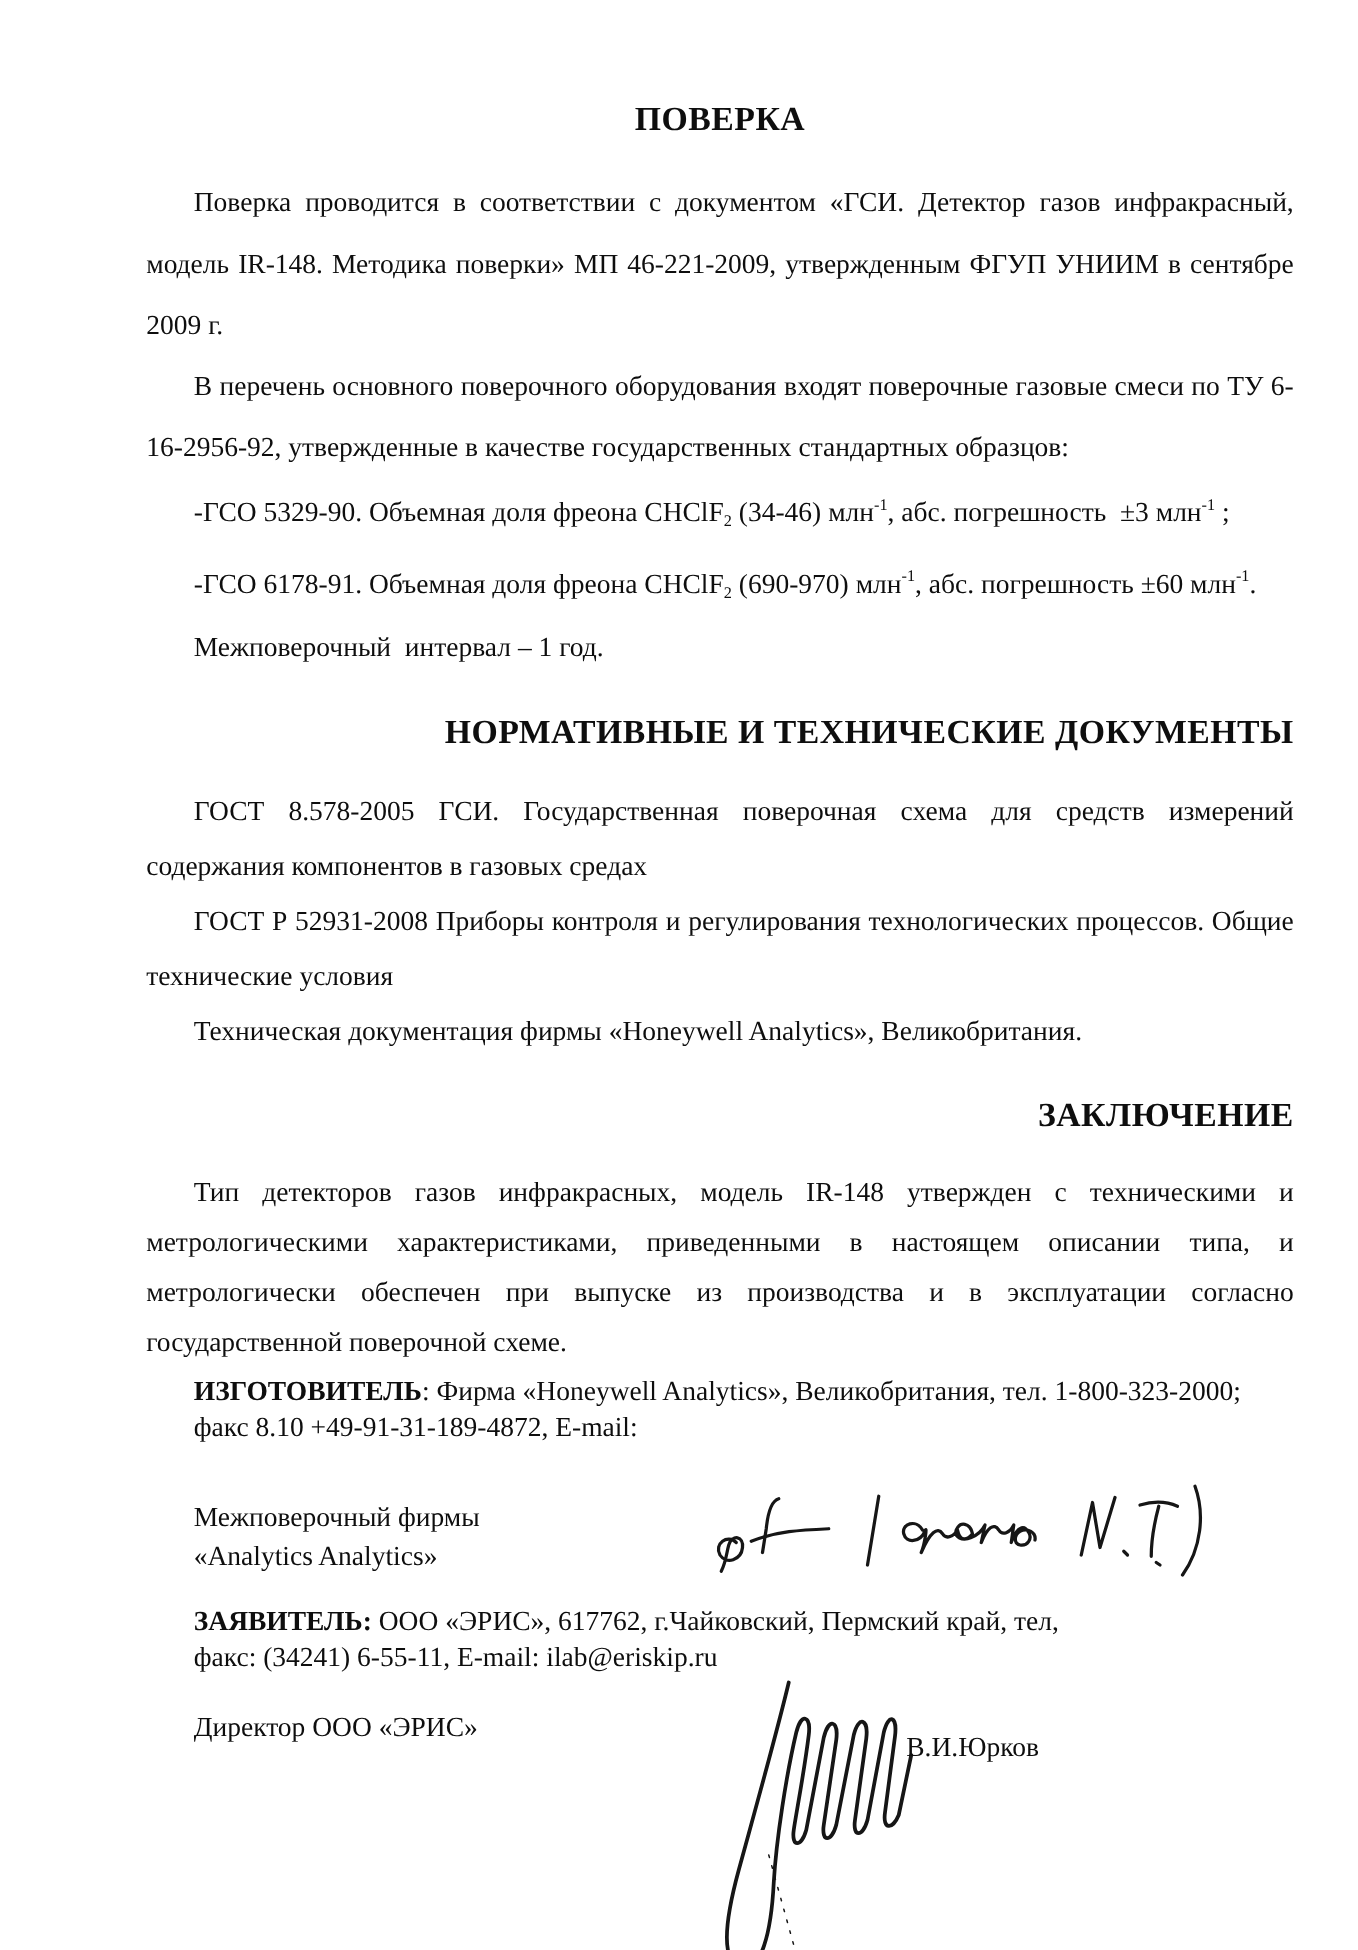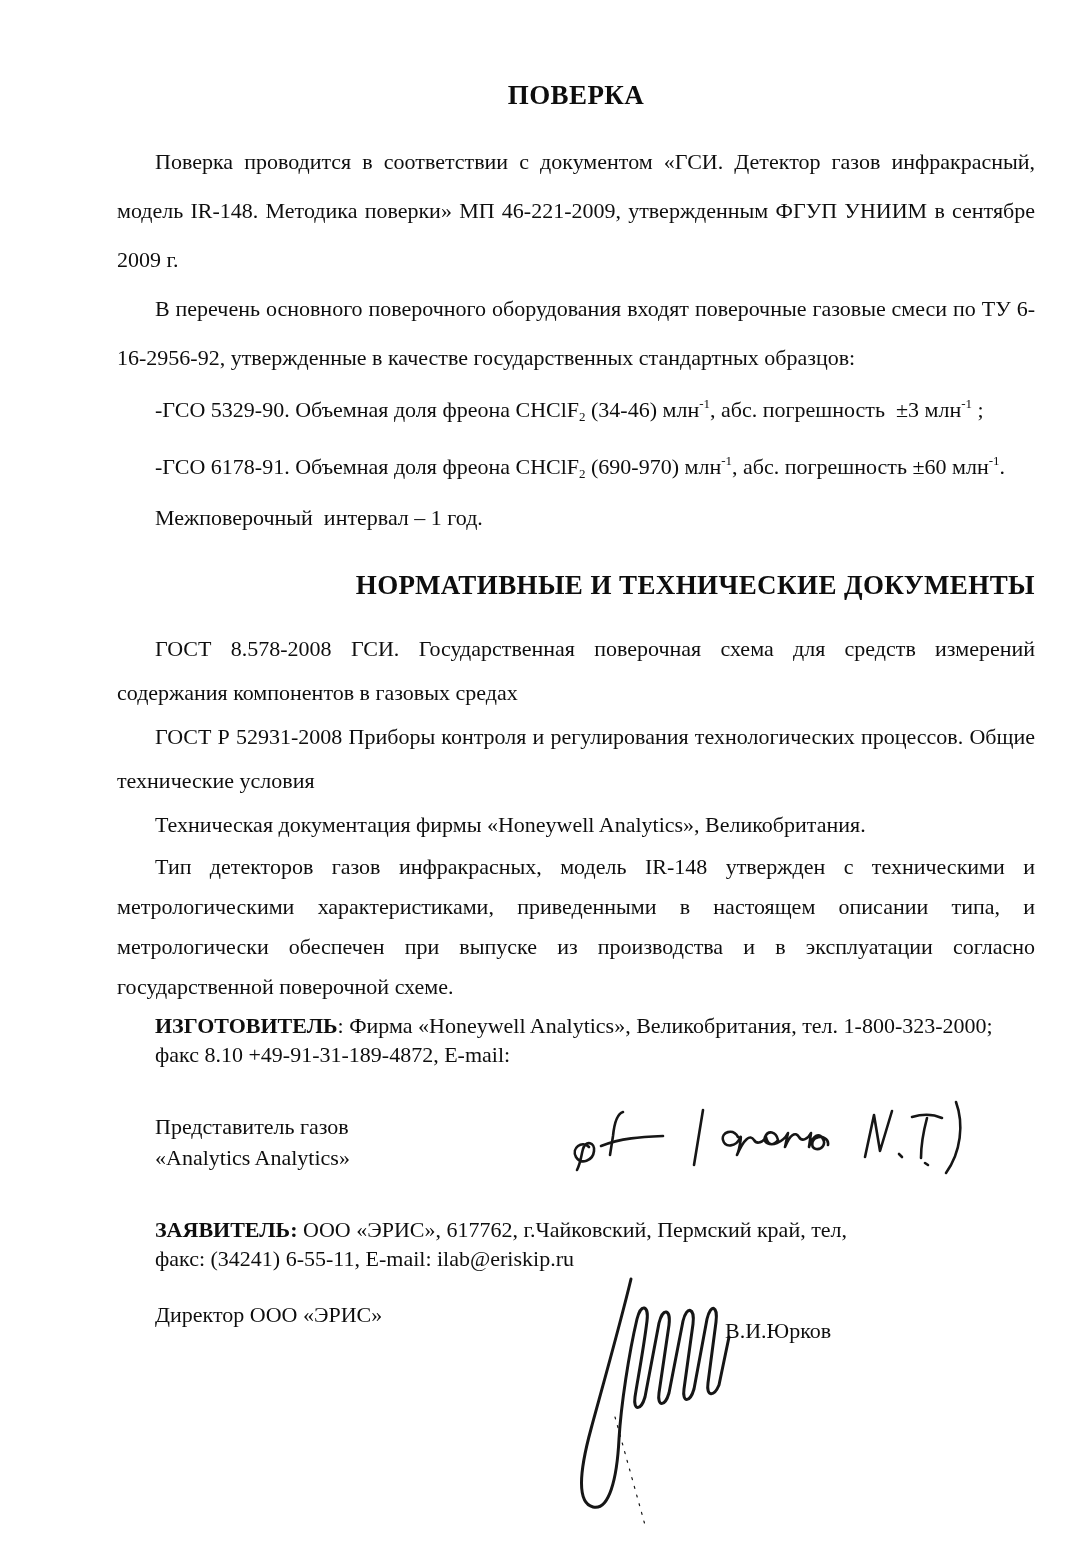--- a/index.html
+++ b/index.html
@@ -22,21 +22,21 @@
   .lh49{line-height:49px;}
   .lh44{line-height:44px;}
   .lh40{line-height:40px;}
   .gso{
     line-height:44px;padding-left:38px;white-space:pre-wrap;
   }
   .sup{font-size:13px;vertical-align:9px;letter-spacing:0;}
   .sub{font-size:13px;vertical-align:-4px;}
   .block{padding-left:38px;line-height:29px;}
   .block.mt-sm{margin-top:4px;}
-  .block.mt-md{margin-top:40px;}
+  .block.mt-md{margin-top:20px;}
   .b{font-weight:bold;text-align:right;}
   .sigrow{position:relative;padding-left:38px;margin-top:42px;height:64px;line-height:31px;}
   .rep-sig{position:absolute;left:448px;top:-14px;width:402px;height:84px;}
   .dirrow{position:relative;padding-left:38px;margin-top:26px;height:60px;line-height:31px;}
   .dir-sig{position:absolute;left:428px;top:-32px;width:190px;height:262px;}
   .dirname{position:absolute;left:608px;top:16px;}
   svg path{fill:none;stroke:#161616;stroke-linecap:round;stroke-linejoin:round;}
 </style>
 </head>
 <body>
@@ -50,35 +50,36 @@
 
   <div class="gso"><span>-ГСО 5329-90. Объемная доля фреона CHClF</span><span class="sub">2</span><span> (34-46) млн</span><span class="sup">-1</span><span>, абс. погрешность  ±3 млн</span><span class="sup">-1</span><span> ;</span></div>
 
 
   <div class="gso"><span>-ГСО 6178-91. Объемная доля фреона CHClF</span><span class="sub">2</span><span> (690-970) млн</span><span class="sup">-1</span><span>, абс. погрешность ±60 млн</span><span class="sup">-1</span><span>.</span></div>
 
   <div class="gso">Межповерочный  интервал – 1 год.</div>
 
   <h1 class="heading mt">НОРМАТИВНЫЕ И ТЕХНИЧЕСКИЕ ДОКУМЕНТЫ</h1>
 
-  <p class="para lh44">ГОСТ 8.578-2008 ГСИ. Государственная поверочная схема для средств измерений содержания компонентов в газовых средах</p>
+  <p class="para lh44">ГОСТ 8.578-2005 ГСИ. Государственная поверочная схема для средств измерений содержания компонентов в газовых средах</p>
   <p class="para lh44">ГОСТ Р 52931-2008 Приборы контроля и регулирования технологических процессов. Общие технические условия</p>
   <p class="para lh44">Техническая документация  фирмы «Honeywell Analytics», Великобритания.</p>
 
+  <h1 class="heading mt">ЗАКЛЮЧЕНИЕ</h1>
 
   <p class="para lh40">Тип детекторов газов инфракрасных, модель IR-148 утвержден с техническими и метрологическими характеристиками, приведенными в настоящем описании типа, и метрологически обеспечен при выпуске из производства и в эксплуатации согласно государственной поверочной схеме.</p>
 
   <div class="block mt-sm">
     <div><span class="b">ИЗГОТОВИТЕЛЬ</span><span>: Фирма  «Honeywell Analytics», Великобритания, тел. 1-800-323-2000;</span></div>
     <div>факс 8.10 +49-91-31-189-4872, E-mail:</div>
   </div>
 
   <div class="sigrow">
     <div>
-      <div>Представитель газов</div>
+      <div>Межповерочный фирмы</div>
       <div>«Analytics Analytics»</div>
     </div>
     <svg class="rep-sig" viewBox="0 0 402 84" aria-hidden="true">
       <g stroke-width="2.6">
         <path d="M24,50 c-7,-7 -18,1 -13,10 c5,8 17,4 18,-6 c1,-9 -8,-11 -11,-2 c-2,7 -2,13 -6,21"></path>
         <path d="M58,15 c-7,2 -9,14 -10,24 l-3,19"></path>
         <path d="M36,49 c20,-8 40,-9 62,-10"></path>
         <path d="M138,13 l-9,55"></path>
         <path d="M173,40 c-5,-9 -17,-5 -15,3 c2,8 13,7 17,-2 c2,-6 0,10 -3,17 c7,-16 13,-21 17,-15 c3,5 9,2 12,-3 c2,9 7,9 12,3 c-2,-9 -10,-10 -13,-3 c-2,6 5,9 12,6 c5,-2 9,-6 11,-10 l-3,14 c5,-12 10,-16 14,-10 c3,5 9,2 12,-4 l-2,14 c4,-12 10,-15 14,-8 c3,5 -1,11 -7,10 c-5,-1 -5,-8 0,-11 c6,-3 13,1 12,7"></path>
         <path d="M300,60 l9,-42 l6,36 l12,-40"></path>

